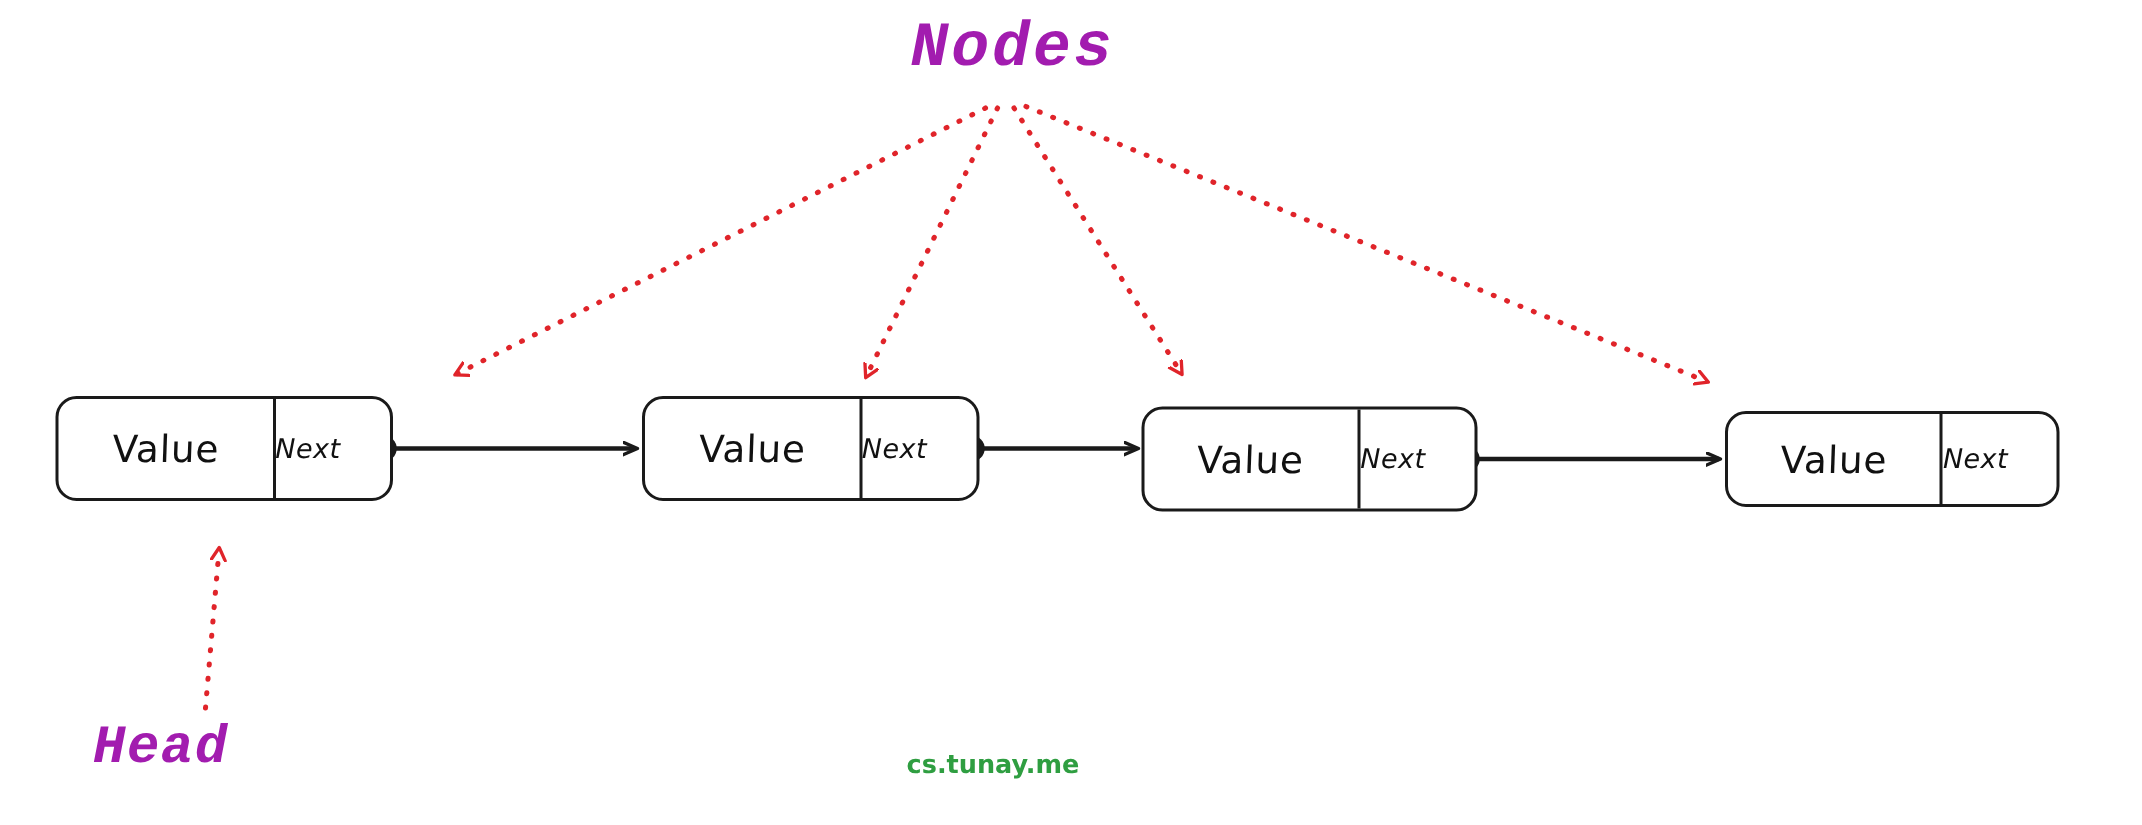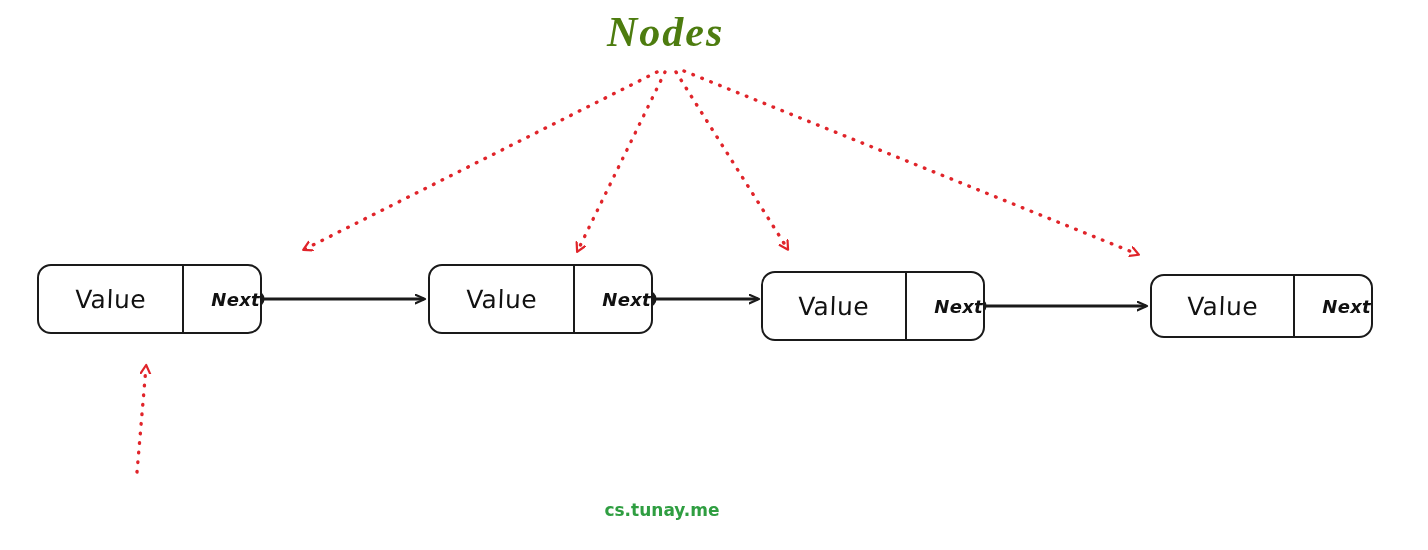--- a/index.html
+++ b/index.html
@@ -37,41 +37,40 @@
     flex: 0 0 64.5%;
     display: flex;
     align-items: center;
     justify-content: center;
     border-right: 2.4px solid #1a1a1a;
   }
   .node-next {
     flex: 1 1 auto;
     display: flex;
     align-items: center;
-    justify-content: flex-end;
-    font-weight: bold;
+    justify-content: flex-start;
   }
   .value-text {
     font-family: "DejaVu Sans", sans-serif;
     font-size: 25px;
     letter-spacing: 0.5px;
     color: #111111;
     transform: skewX(-2deg);
   }
   .next-text {
     font-family: "DejaVu Sans", sans-serif;
     font-size: 18px;
     font-style: italic;
     letter-spacing: 0.3px;
     color: #111111;
   }
   .label-red {
     position: absolute;
-    color: #4d7c0f;
-    font-family: Liberation Serif, serif;
+    color: #a21caf;
+    font-family: Liberation Mono, monospace;
     font-weight: bold;
     font-style: italic;
     white-space: nowrap;
   }
   #nodes-label {
     left: 607px;
     top: 8px;
     font-size: 42px;
     letter-spacing: 2px;
   }
@@ -163,16 +162,17 @@
     <div class="node-value">
       <span class="value-text">Value</span>
     </div>
     <div class="node-next">
       <span class="next-text">Next</span>
     </div>
   </div>
 
   <div class="label-red" id="nodes-label">Nodes</div>
 
+  <div class="label-red" id="head-label">Head</div>
 
   <div id="watermark">cs.tunay.me</div>
 
 </div>
 
 </body></html>

